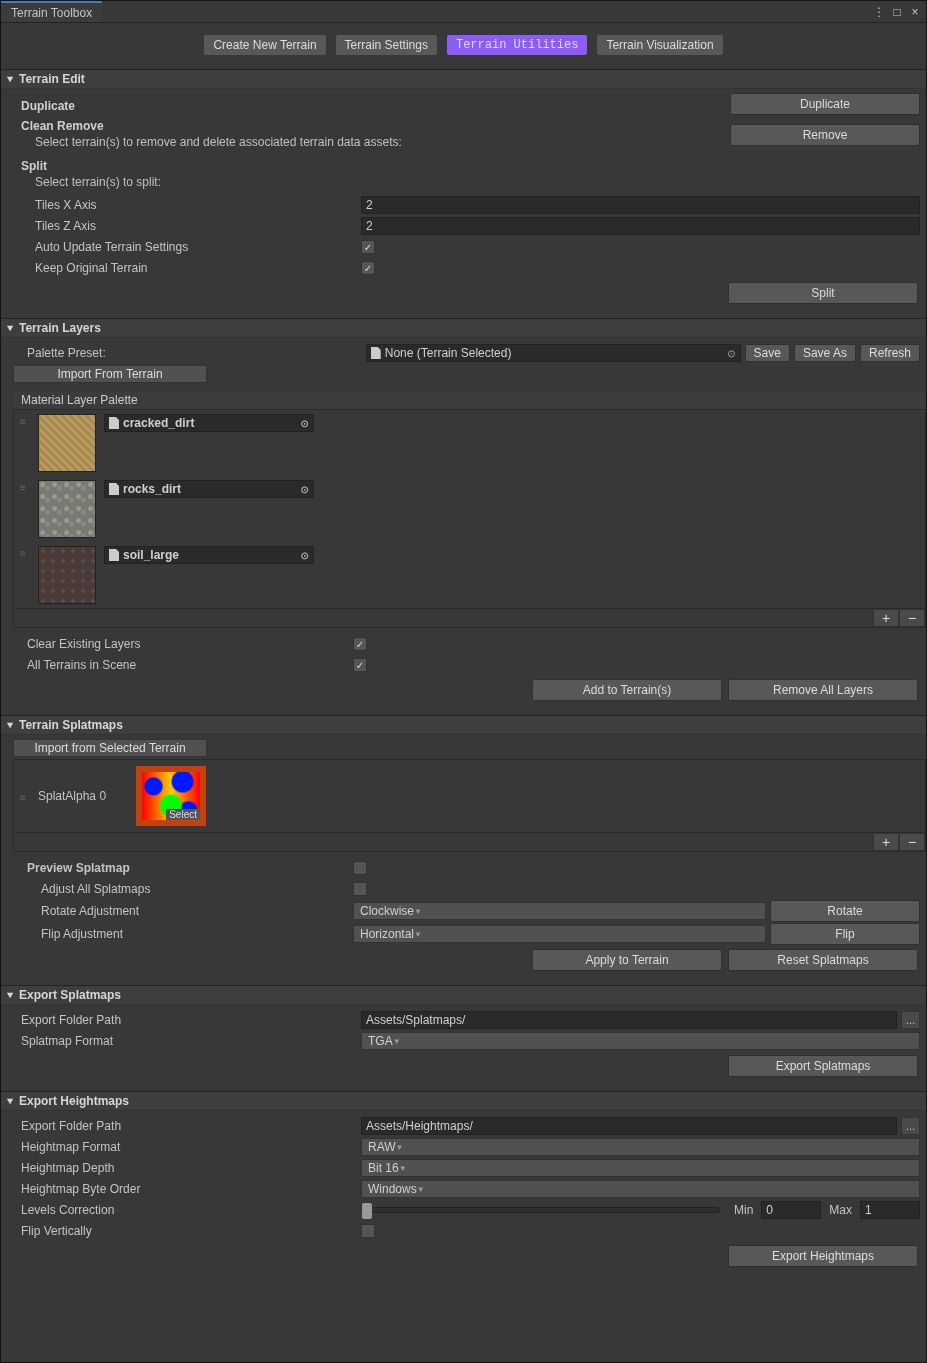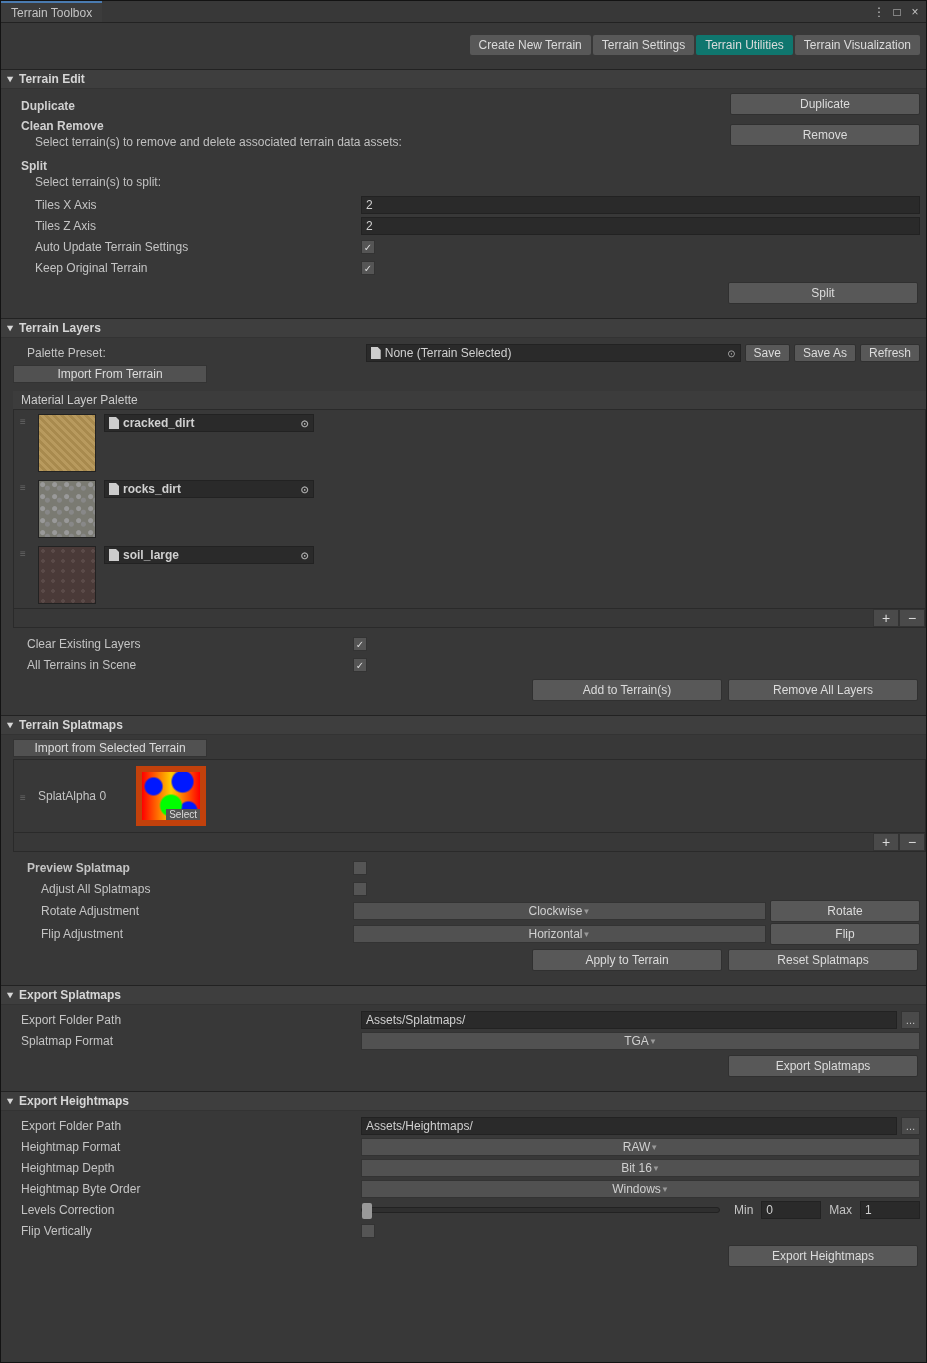--- a/index.html
+++ b/index.html
@@ -4,23 +4,23 @@
 <style>
 * { box-sizing: border-box; margin: 0; padding: 0; font-family: Arial, sans-serif; }
 body { background: #383838; color: #c4c4c4; font-size: 12px; width: 927px; height: 1363px; overflow: hidden; }
 .window { border: 1px solid #131313; height: 100%; display: flex; flex-direction: column; }
 .titlebar { background: #383838; border-bottom: 1px solid #222; display: flex; align-items: stretch; height: 22px; }
 .tab-title { background: #3c3c3c; border-top: 2px solid #4a7bb0; padding: 3px 10px; font-size: 12px; color: #c4c4c4; }
 .titlebar-spacer { flex: 1; }
 .titlebar-icons { display: flex; align-items: center; gap: 4px; padding: 0 4px; }
 .titlebar-icons span { width: 14px; height: 14px; display: flex; align-items: center; justify-content: center; color: #c4c4c4; cursor: pointer; font-size: 12px; }
 .content { flex: 1; overflow-y: auto; padding: 6px 6px; }
-.tab-row { display: flex; justify-content: flex-end; gap: 2px; margin: 6px 0 14px 0; }
+.tab-row { display: flex; justify-content: center; gap: 10px; margin: 6px 0 14px 0; }
 .tab-btn { background: #585858; border: none; color: #dcdcdc; padding: 3px 9px; font-size: 12px; cursor: pointer; border-radius: 2px; }
-.tab-btn.active { background: #0f766e; }
+.tab-btn.active { background: #8b5cf6; font-family: Liberation Mono, monospace; }
 .section-header { background: #3e3e3e; border-top: 1px solid #222; border-bottom: 1px solid #333; padding: 2px 4px; display: flex; align-items: center; gap: 4px; font-weight: bold; color: #d6d6d6; margin: 0 -6px; }
 .section-header .arrow { font-size: 9px; width: 10px; text-align: center; transform: scaleX(1.2); }
 .section-body { padding: 4px 0 10px 14px; }
 .bold-label { font-weight: bold; color: #d0d0d0; margin-top: 4px; }
 .hint { color: #c0c0c0; margin: 2px 0 6px 14px; }
 .row { display: flex; align-items: center; min-height: 20px; margin: 1px 0; }
 .row-label { width: 340px; padding-left: 14px; color: #c4c4c4; }
 .row-label.no-indent { padding-left: 0; }
 .row-label.indent2 { padding-left: 28px; }
 .row-control { flex: 1; display: flex; align-items: center; gap: 4px; }
@@ -28,21 +28,21 @@
 .num-input { background: #2a2a2a; border: 1px solid #222; color: #d0d0d0; padding: 1px 4px; font-size: 12px; width: 60px; height: 18px; }
 .checkbox { width: 14px; height: 14px; background: #555; border: 1px solid #333; display: flex; align-items: center; justify-content: center; font-size: 10px; color: #ddd; cursor: pointer; }
 .btn { background: #585858; border: 1px solid #303030; color: #dcdcdc; padding: 2px 10px; font-size: 12px; cursor: pointer; border-radius: 2px; height: 22px; }
 .btn-wide { width: 190px; }
 .btn-small { height: 18px; padding: 1px 8px; }
 .right-btn-row { display: flex; justify-content: flex-end; gap: 6px; margin: 4px 0; padding-right: 2px; }
 .dup-row { display: flex; align-items: center; }
 .dup-row .left { flex: 1; }
 .object-field { background: #2a2a2a; border: 1px solid #222; color: #d0d0d0; padding: 1px 4px; font-size: 12px; flex: 1; height: 18px; display: flex; align-items: center; gap: 4px; }
 .object-field .pick { margin-left: auto; font-size: 10px; color: #aaa; cursor: pointer; }
-.dropdown { background: #515151; border: 1px solid #333; color: #d0d0d0; padding: 1px 6px; font-size: 12px; flex: 1; height: 18px; display: flex; align-items: center; justify-content: center; cursor: pointer; }
+.dropdown { background: #515151; border: 1px solid #333; color: #d0d0d0; padding: 1px 6px; font-size: 12px; flex: 1; height: 18px; display: flex; align-items: center; justify-content: flex-start; cursor: pointer; }
 .dropdown .dd-arrow { font-size: 8px; color: #999; }
 .palette-header { background: #3c3c3c; padding: 2px 8px; color: #ccc; margin: 8px -6px 0 0; }
 .palette-box { background: #383838; border: 1px solid #2a2a2a; margin: 0 -6px 0 0; }
 .layer-row { display: flex; align-items: flex-start; padding: 4px 6px; gap: 8px; }
 .drag-handle { width: 10px; color: #666; font-size: 10px; padding-top: 2px; cursor: grab; }
 .thumb { width: 58px; height: 58px; border: 1px solid #222; }
 .layer-ref { display: flex; align-items: center; gap: 4px; }
 .layer-ref .object-field { width: 210px; flex: none; font-weight: bold; }
 .add-remove-bar { background: #383838; display: flex; justify-content: flex-end; gap: 0; border-top: 1px solid #2a2a2a; }
 .add-remove-bar .pm { width: 26px; height: 18px; background: #4a4a4a; border: 1px solid #333; color: #ddd; display: flex; align-items: center; justify-content: center; font-size: 14px; cursor: pointer; }

